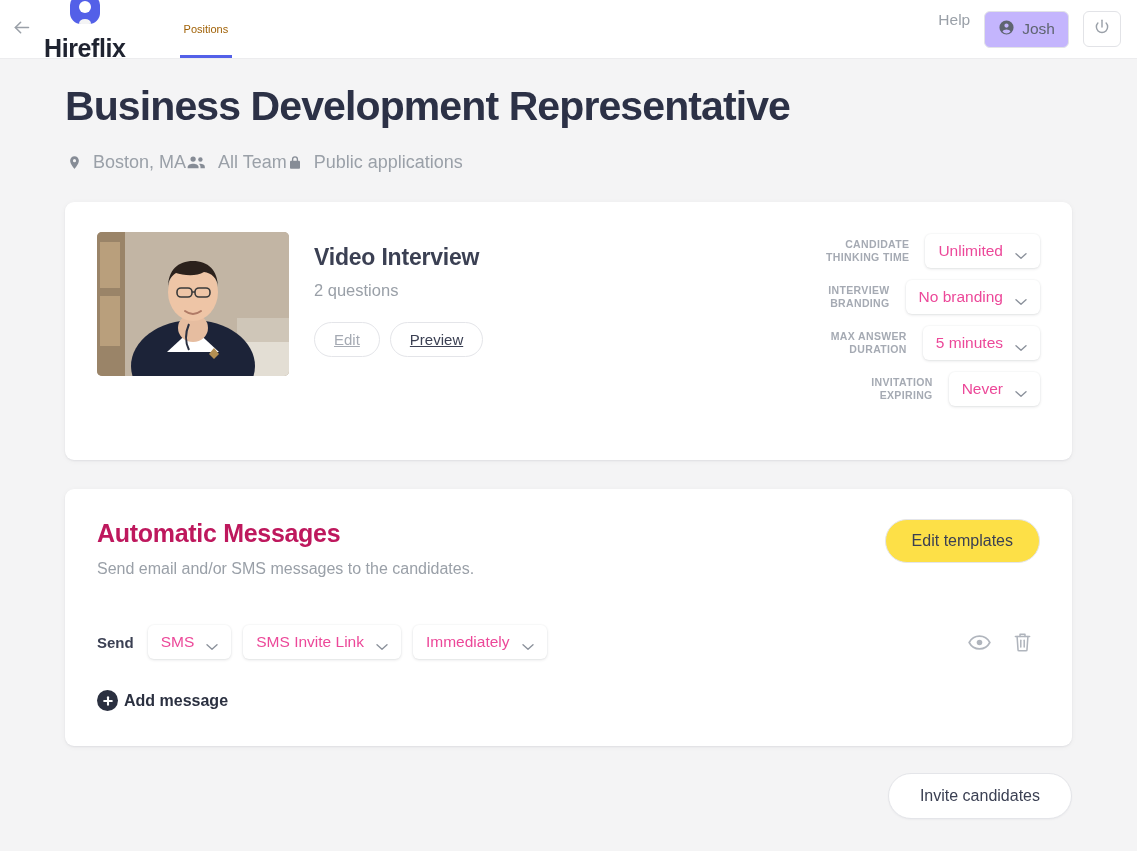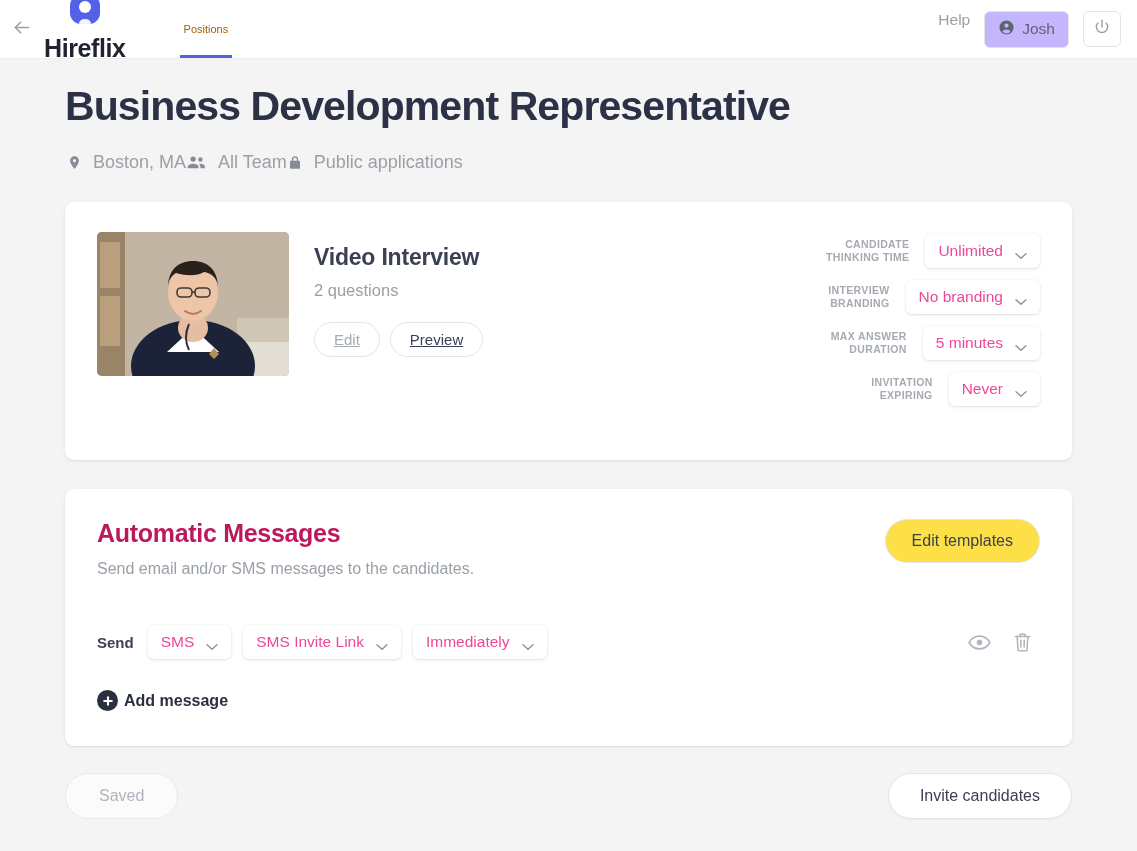--- a/index.html
+++ b/index.html
@@ -651,17 +651,16 @@
         <svg width="12" height="12" viewBox="0 0 12 12" fill="none" stroke="#ffffff" stroke-width="2.1" stroke-linecap="round">
           <line x1="6" y1="2.2" x2="6" y2="9.8"></line>
           <line x1="2.2" y1="6" x2="9.8" y2="6"></line>
         </svg>
       </span>
       <span class="add-label">Add message</span>
     </div>
   </div>
 
   <div class="footer">
-    <button class="saved-btn">Saved</button>
     <button class="invite-btn">Invite candidates</button>
   </div>
 
 </div>
 
 </body></html>

